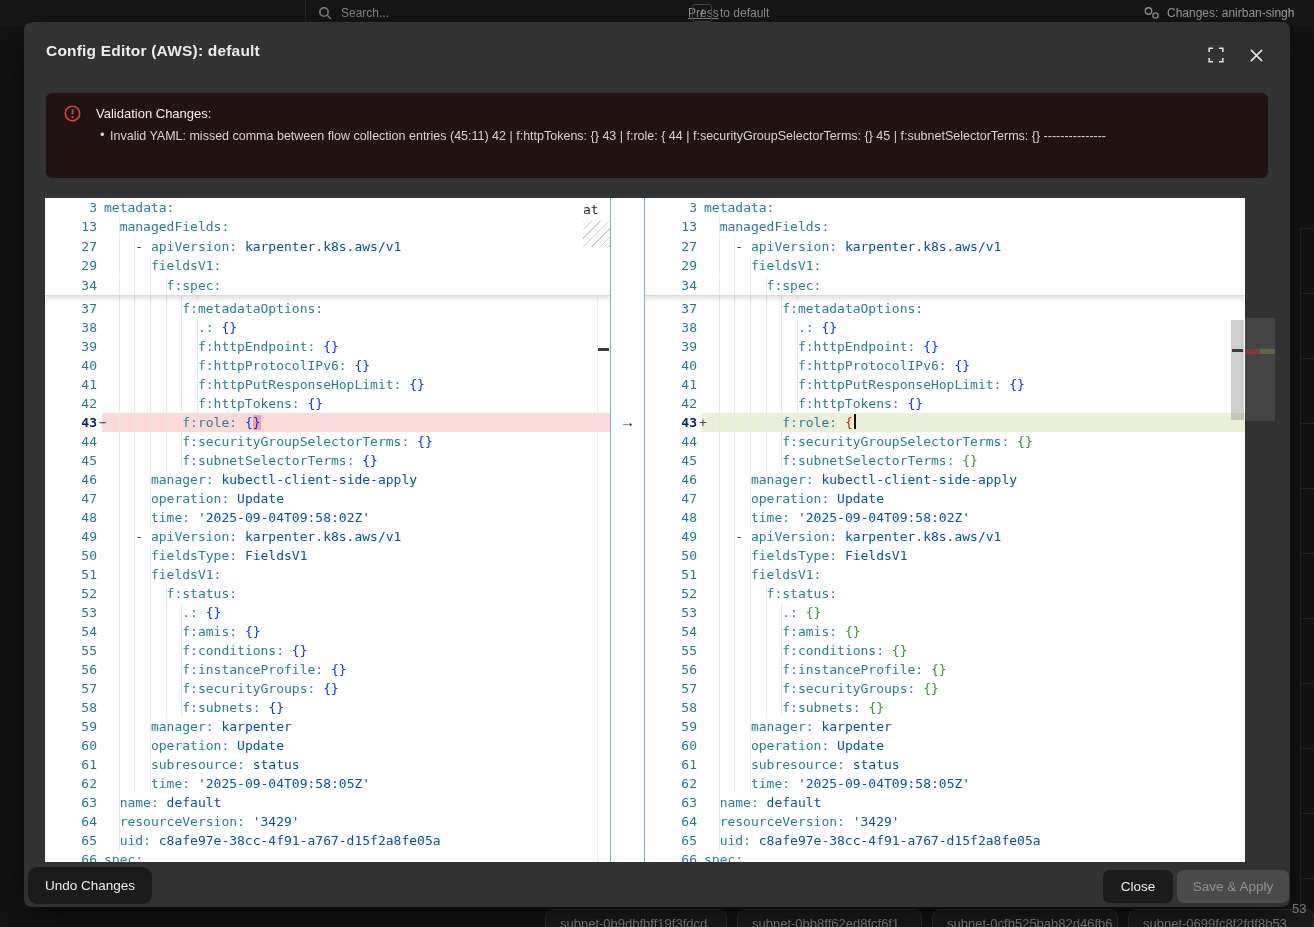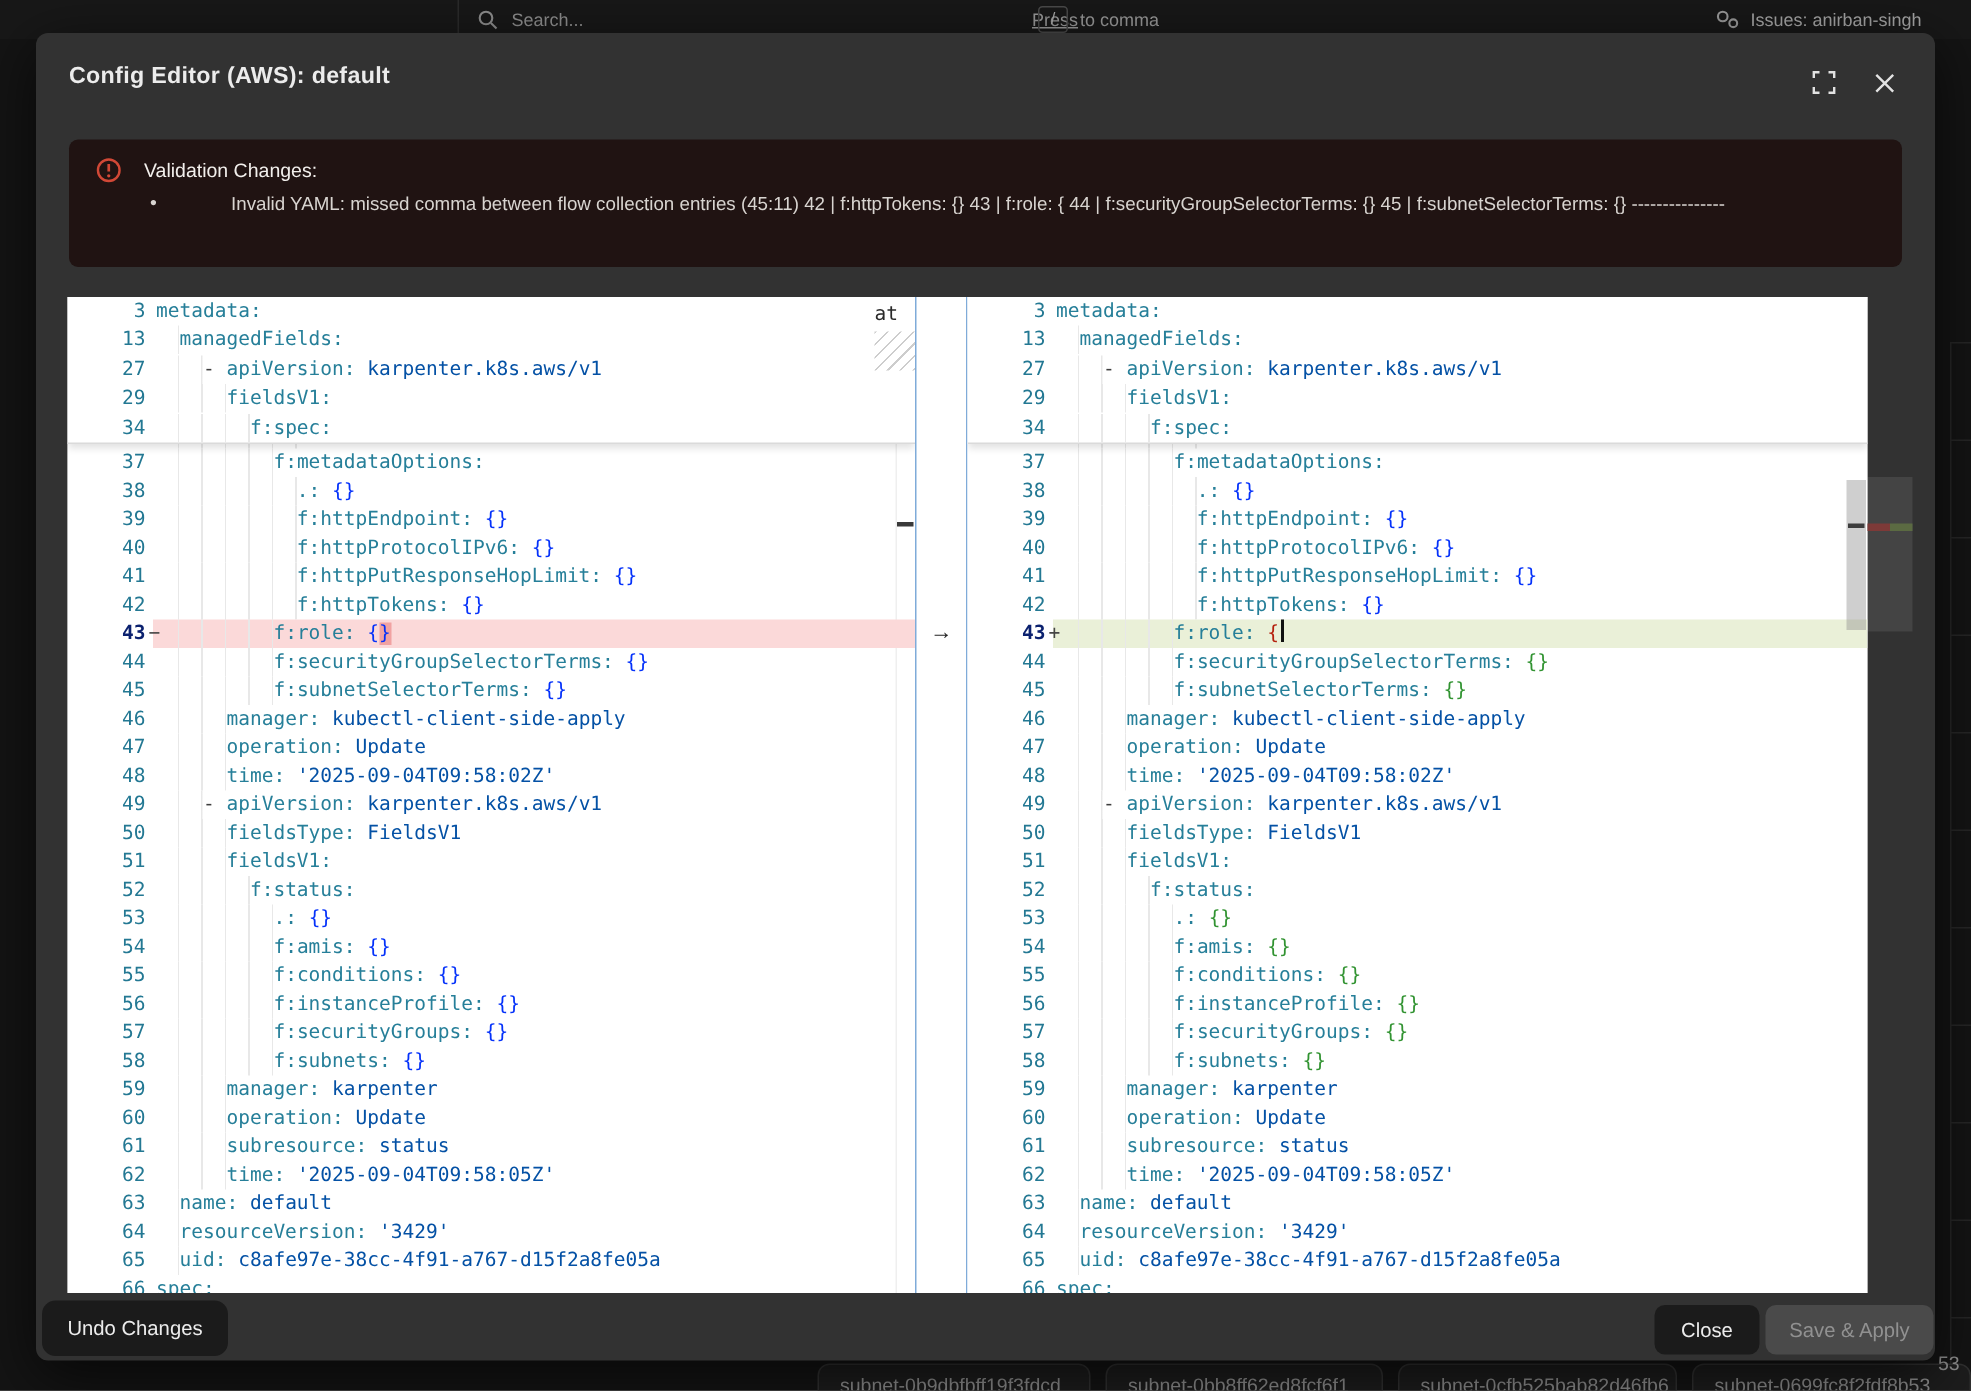--- a/index.html
+++ b/index.html
@@ -25,21 +25,21 @@
   
   #modal{position:absolute;left:24px;top:22px;width:1266px;height:885px;background:var(--modal_bg);
     border-radius:8px;box-shadow:0 10px 40px rgba(0,0,0,.65);}
   #modal-title{position:absolute;left:22px;top:20px;font-size:15.5px;font-weight:600;color:var(--title_text);letter-spacing:.2px;}
   .hdr-icon{position:absolute;top:21px;width:24px;height:24px;cursor:pointer;display:flex;align-items:center;justify-content:center;}
   #fs-btn{left:1180px;} #close-btn{left:1220px;}
   
   #banner{position:absolute;left:22px;top:71px;width:1222px;height:85px;background:var(--banner_bg);border-radius:6px;}
   #banner-icon{position:absolute;left:18px;top:12px;}
   #banner-title{position:absolute;left:50px;top:13px;font-size:13px;color:var(--banner_title);}
-  .banner-line{position:absolute;left:64px;right:16px;font-size:12.5px;color:var(--banner_text);white-space:nowrap;overflow:hidden;margin-left:44px;}
+  .banner-line{position:absolute;left:64px;right:16px;font-size:12.5px;color:var(--banner_text);white-space:nowrap;overflow:hidden;}
   #banner-bullet{position:absolute;left:54px;top:34px;color:var(--banner_text);font-size:13px;}
   #banner-l1{top:36px;} #banner-l2{top:57px;}
   
   #editor{position:absolute;left:21px;top:176px;width:1200px;height:664px;background:var(--editor_bg);overflow:hidden;}
   .pane{position:absolute;top:0;height:664px;overflow:hidden;background:var(--editor_bg);}
   #pane-l{left:0;width:565px;} #pane-r{left:600px;width:600px;}
   #gutter{position:absolute;left:565px;top:0;width:35px;height:664px;background:#fff;
     border-left:1px solid var(--gutter_border);border-right:1px solid var(--gutter_border);box-sizing:border-box;}
   .rows{position:absolute;inset:0;z-index:1;}
   .row{position:absolute;left:0;right:0;height:19px;line-height:19px;
@@ -89,26 +89,26 @@
 
   <div id="topbar">
     <div class="tb-div"></div>
     <svg style="position:absolute;left:318px;top:6px" width="14" height="14" viewBox="0 0 14 14">
       <circle cx="6" cy="6" r="4.2" fill="none" stroke="#8e8e8e" stroke-width="1.4"></circle>
       <line x1="9.3" y1="9.3" x2="13" y2="13" stroke="#8e8e8e" stroke-width="1.4"></line>
     </svg>
     <div class="tb-text" id="search-ph">Search...</div>
     <div class="tb-text" id="press-label">Press</div>
     <div id="press-key">/</div>
-    <div class="tb-text" id="press-suffix">to comma</div>
+    <div class="tb-text" id="press-suffix">to default</div>
     <svg style="position:absolute;left:1143px;top:5px" width="18" height="16" viewBox="0 0 18 16">
       <circle cx="5.5" cy="6" r="3.2" fill="none" stroke="#9a9a9a" stroke-width="1.4"></circle>
       <circle cx="12.5" cy="10.5" r="2.6" fill="none" stroke="#9a9a9a" stroke-width="1.4"></circle>
     </svg>
-    <div class="tb-text" id="cluster-label">Issues: anirban-singh</div>
+    <div class="tb-text" id="cluster-label">Changes: anirban-singh</div>
   </div>
 
   <div class="bg-vline"></div>
   <div id="bg-hlines">
       <div class="bg-hline" style="top:228px"></div>
       <div class="bg-hline" style="top:293px"></div>
       <div class="bg-hline" style="top:358px"></div>
       <div class="bg-hline" style="top:423px"></div>
       <div class="bg-hline" style="top:488px"></div>
       <div class="bg-hline" style="top:553px"></div>

